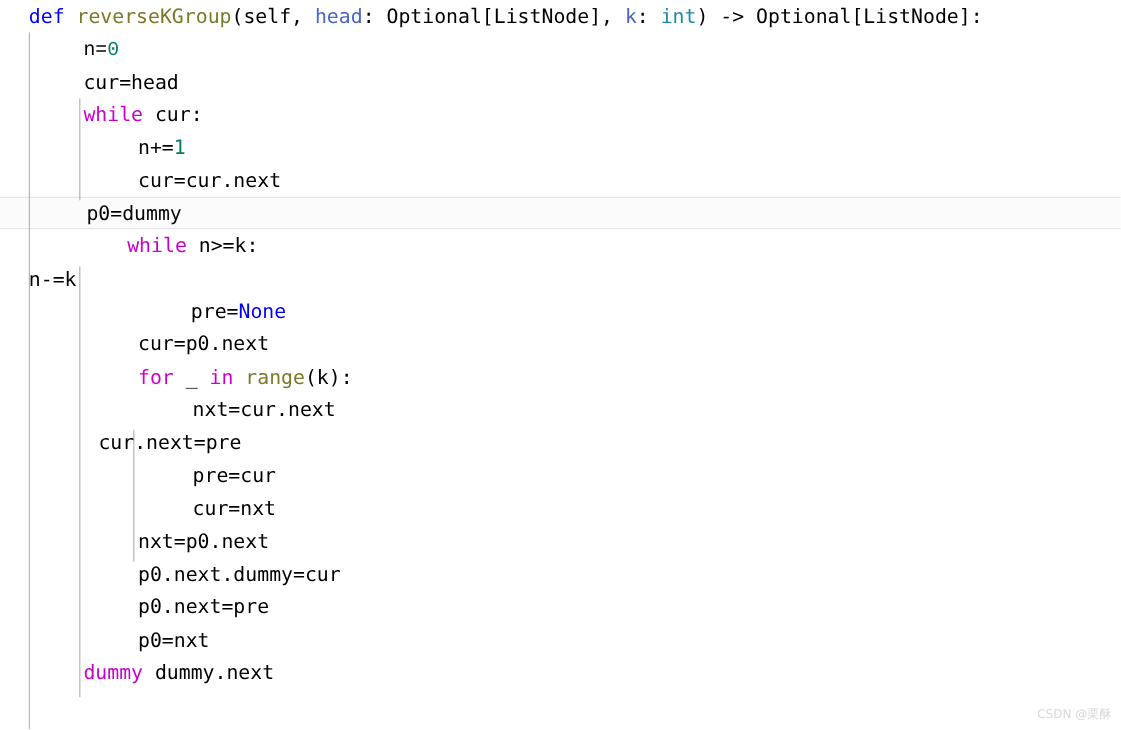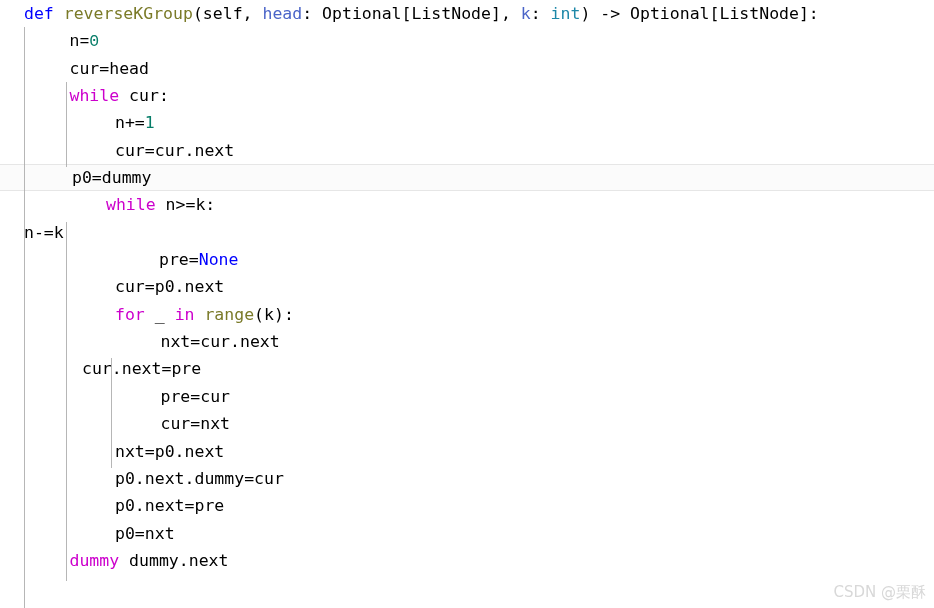--- a/index.html
+++ b/index.html
@@ -67,21 +67,21 @@
   .tok-const    { color: #0000ff; }           
   .tok-num      { color: #067d68; }           
   .tok-plain    { color: #000000; }
 
   
   #watermark {
     position: absolute;
     right: 8px;
     bottom: 6px;
     font-family: "DejaVu Sans", "Liberation Sans", sans-serif;
-    font-size: 15px;
+    font-size: 10px;
     color: #d8d8d8;
     user-select: none;
     white-space: nowrap;
   }
 </style>
 </head>
 <body>
 
 <div id="editor">
 

